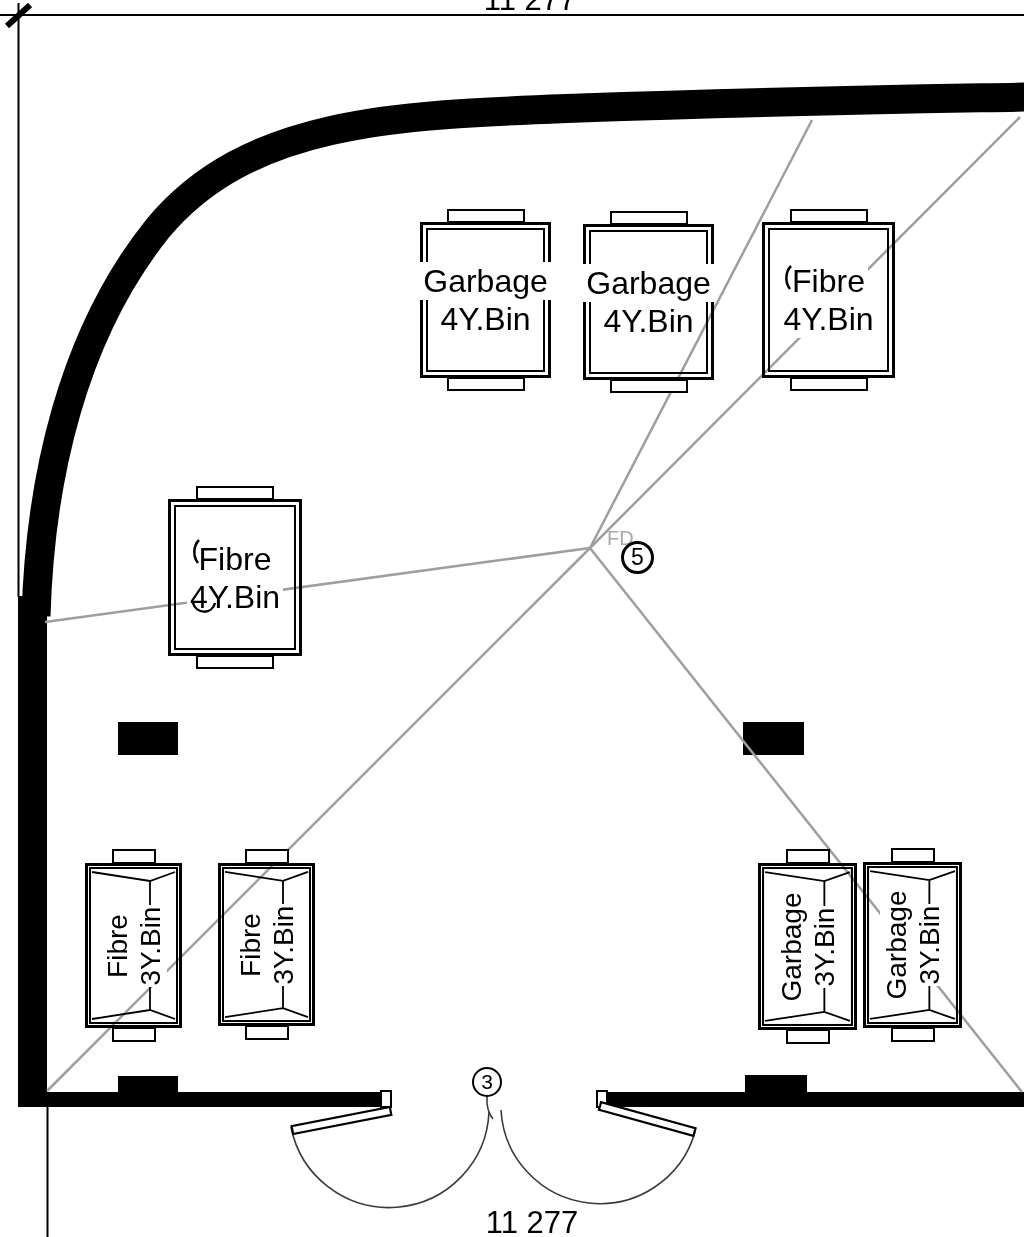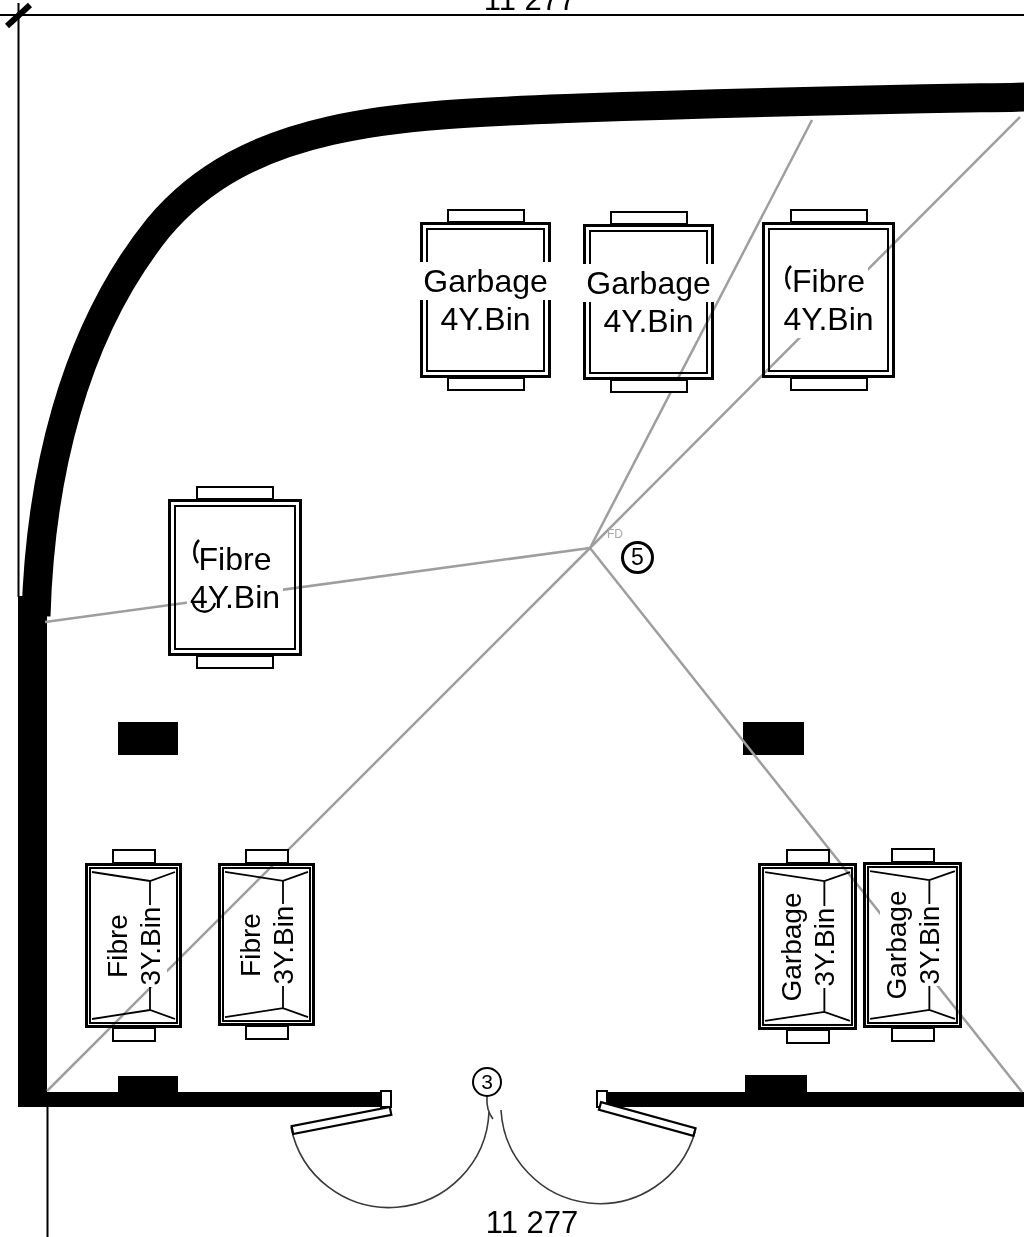--- a/index.html
+++ b/index.html
@@ -25,21 +25,21 @@
   .label .ln{background:#fff;padding:0 3px;font-size:32px;line-height:38px;white-space:nowrap;}
   .label-rot{position:absolute;left:50%;top:50%;width:132px;
              transform:translate(-50%,-50%) rotate(-90deg);
              display:flex;flex-direction:column;align-items:center;z-index:3;}
   .label-rot .ln{background:#fff;padding:0 2px;font-size:28px;line-height:33px;white-space:nowrap;}
   
   .bubble{position:absolute;box-sizing:content-box;border-radius:50%;background:#fff;
           display:flex;align-items:center;justify-content:center;z-index:5;}
   .bubble.b5{left:621px;top:541px;width:27px;height:27px;border:3px solid #000;font-size:23px;}
   .bubble.b3{left:472px;top:1067px;width:26px;height:26px;border:2.5px solid #000;font-size:21px;}
-  .fd{position:absolute;left:607px;top:527px;font-size:12px;color:#a9a9a9;z-index:5;}
+  .fd{position:absolute;left:607px;top:527px;font-size:20px;color:#a9a9a9;z-index:5;}
   .dim{position:absolute;width:160px;text-align:center;font-size:31px;z-index:5;}
   .dim.top{left:450px;top:-18px;}
   .dim.bot{left:452px;top:1205px;}
 </style>
 </head>
 <body>
 
 <div class="plan">
 
   <svg class="layer z1" width="1024" height="1237" viewBox="0 0 1024 1237">

